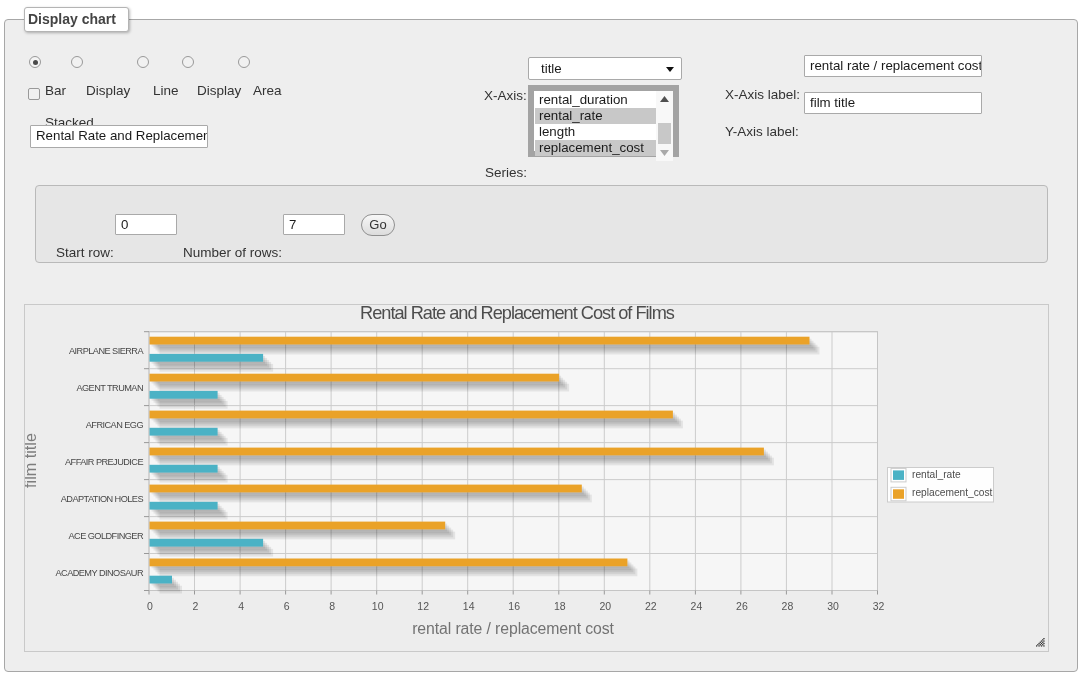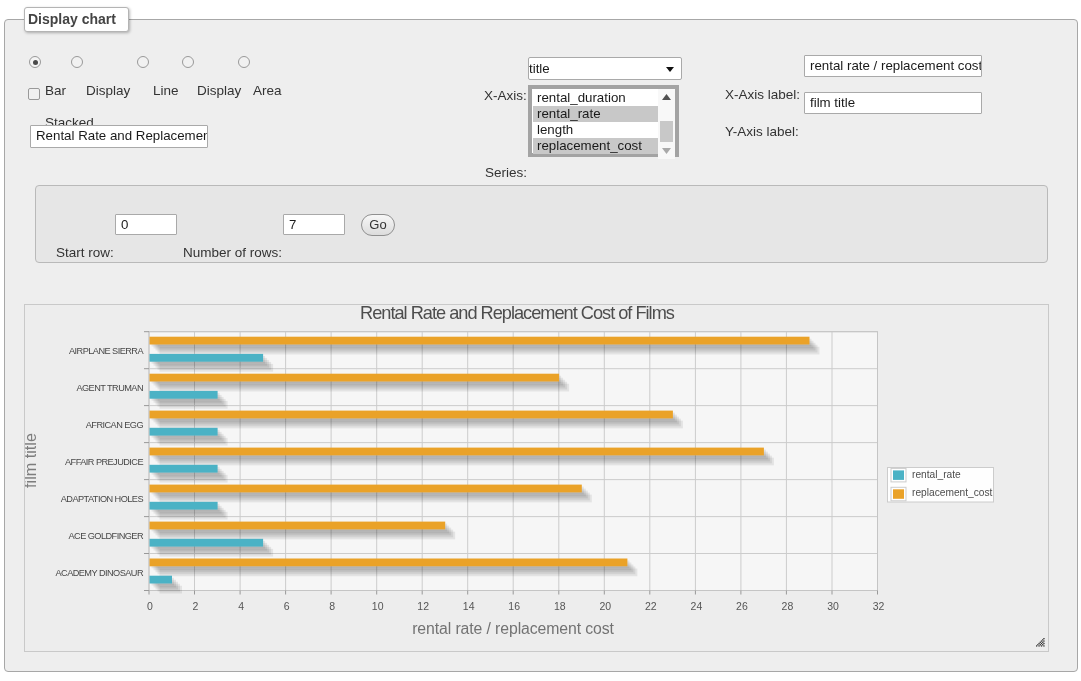--- a/index.html
+++ b/index.html
@@ -8,23 +8,23 @@
 #page { position:relative; width:1081px; height:681px; overflow:hidden; }
 .abs { position:absolute; }
 #fieldset { left:4px; top:19px; width:1074px; height:653px; background:#eeeeee; border:1px solid #a7a7a7; border-radius:4px; }
 #legendbox { left:24px; top:7px; width:105px; height:25px; background:#ffffff; border:1px solid #b4b4b4; border-radius:3px; box-shadow:1px 1px 3px rgba(0,0,0,0.28); line-height:23px; text-align:left; font-size:14px; font-weight:bold; color:#444444; }
 .lbl { font-size:13.5px; color:#333333;margin-top:28px; }
 .radio { width:12px; height:12px; border-radius:50%; border:1px solid #999999; background:#f1f1f1; }
 .radio.on { background:#f4f4f4; }
 .radio.on::after { content:""; position:absolute; left:2.8px; top:2.8px; width:5px; height:5px; border-radius:50%; background:#4a4a4a; }
 .checkbox { width:12px; height:12px; border-radius:2px; border:1px solid #999999; background:#f1f1f1; }
 .tinput { background:#ffffff; border:1px solid #a9a9a9; border-radius:1px; font-size:13.3px; color:#1a1a1a; padding:0 0 0 5px; line-height:20px; white-space:nowrap; overflow:hidden; }
-#xselect { left:528px; top:57px; width:154px; height:23px; background:#ffffff; border:1px solid #a9a9a9; border-radius:2px; font-size:13.3px; color:#1a1a1a; line-height:21px; padding-left:0; }
+#xselect { left:528px; top:57px; width:154px; height:23px; background:#ffffff; border:1px solid #a9a9a9; border-radius:2px; font-size:13.3px; color:#1a1a1a; line-height:21px; padding-left:12px; }
 #xselect .arrow { position:absolute; right:7px; top:9px; width:0; height:0; border-left:4.5px solid transparent; border-right:4.5px solid transparent; border-top:5.5px solid #101010; }
-#listbox { left:528px; top:85px; width:151px; height:72px; background:#ffffff; border:4px solid #a3a3a3; }
+#listbox { left:528px; top:85px; width:151px; height:72px; background:#ffffff; border:6px solid #a3a3a3; }
 .opt { position:absolute; left:1px; width:132px; height:16px; font-size:13.3px; color:#1a1a1a; line-height:16px; padding-left:4px; white-space:nowrap; }
 .opt.sel { background:#c8c8c8; }
 #sbar { position:absolute; right:0; top:0; width:17px; height:70px; background:#f8f8f8; }
 #panel { left:35px; top:185px; width:1013px; height:78px; background:#e6e6e6; border:1px solid #b9b9b9; border-radius:4px; }
 #gobtn { left:361px; top:214px; width:34px; height:22px; border:1px solid #8f8f8f; border-radius:11px; background:linear-gradient(#f7f7f7,#dcdcdc); font-size:13px; font-weight:normal; color:#333; text-align:center; line-height:20px; }
 #chartbox { left:24px; top:304px; width:1025px; height:348px; background:#ededed; border:1px solid #c9c9c9; }
 </style>
 </head>
 <body>
 <div id="page">

